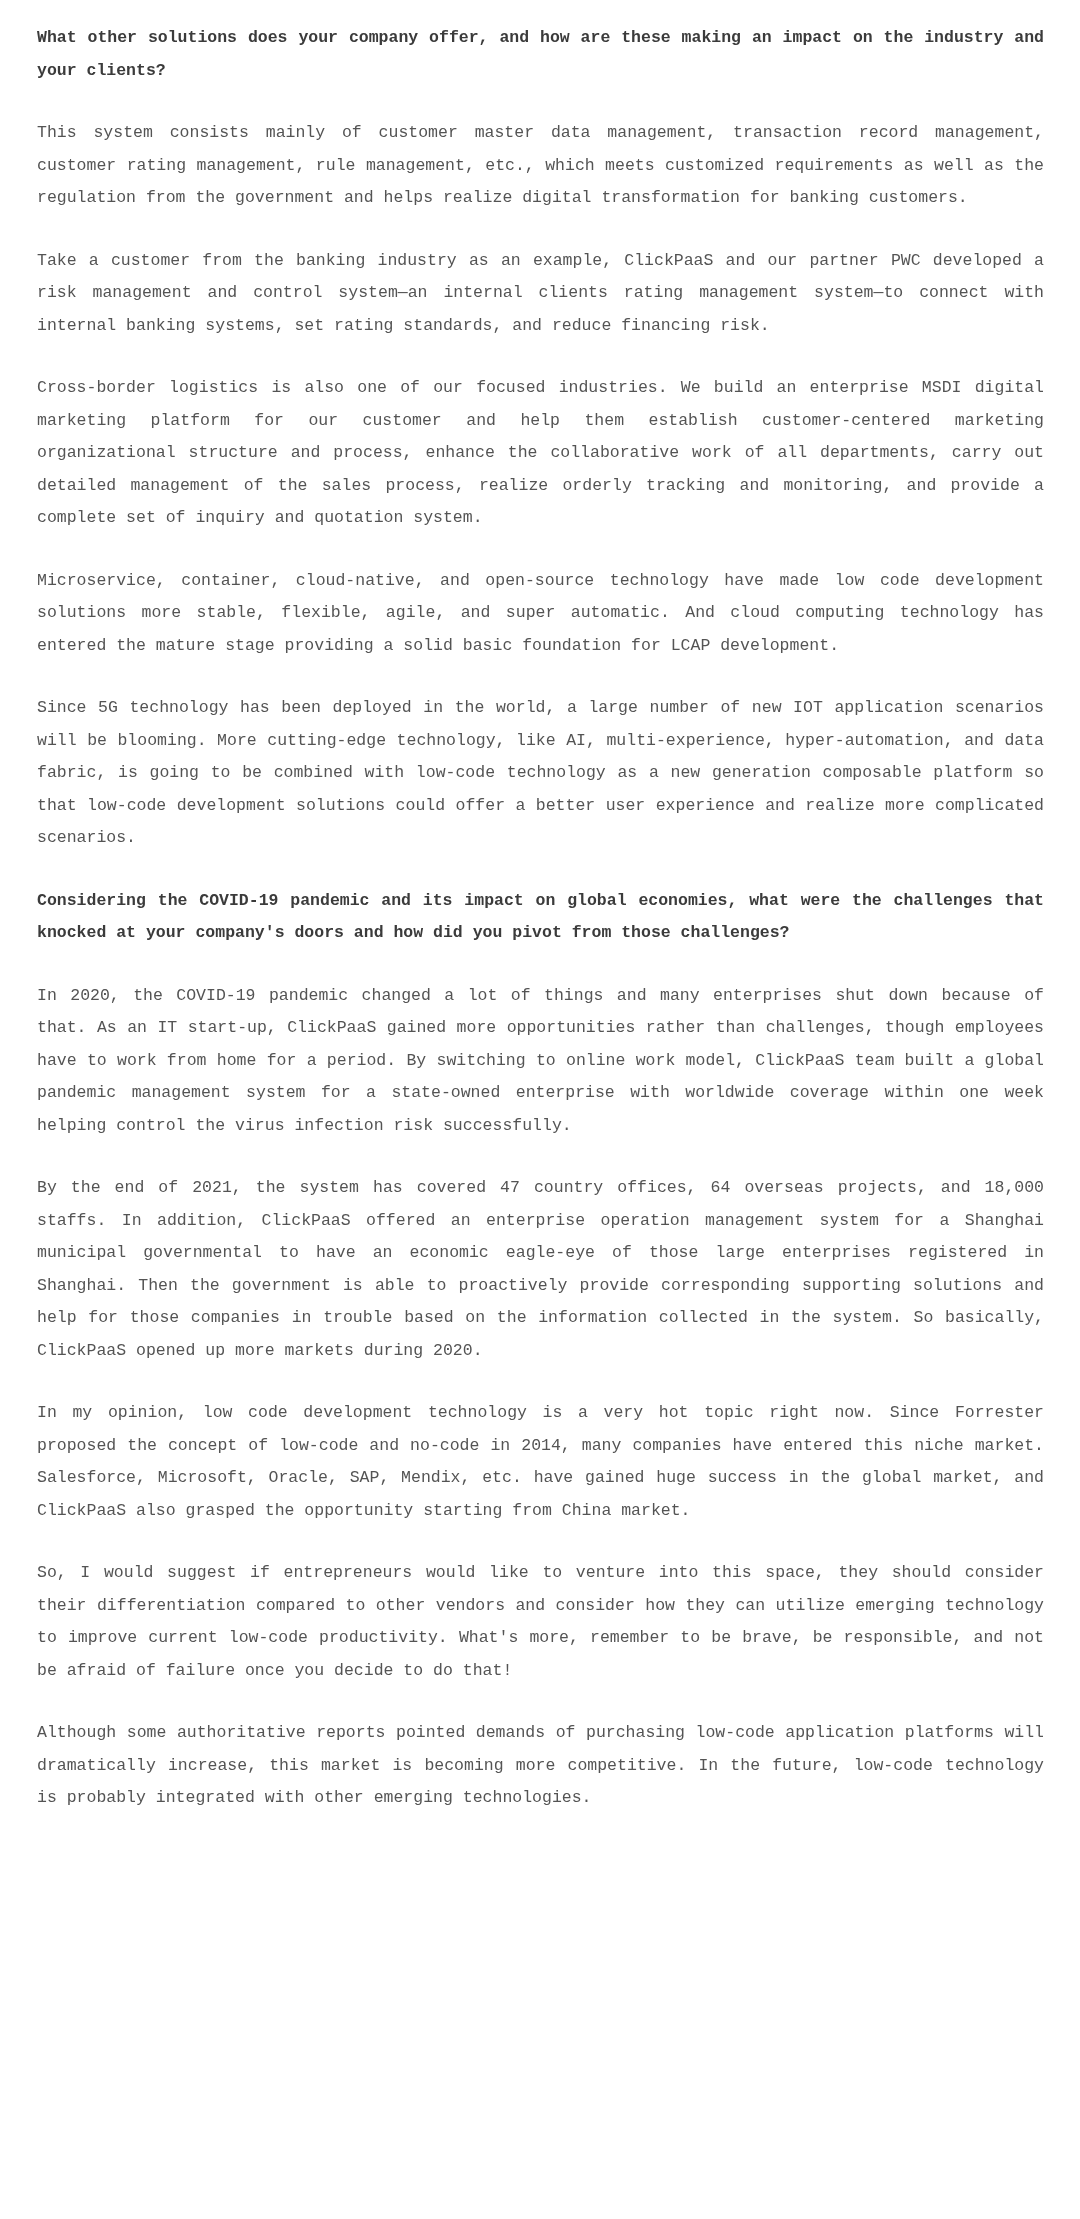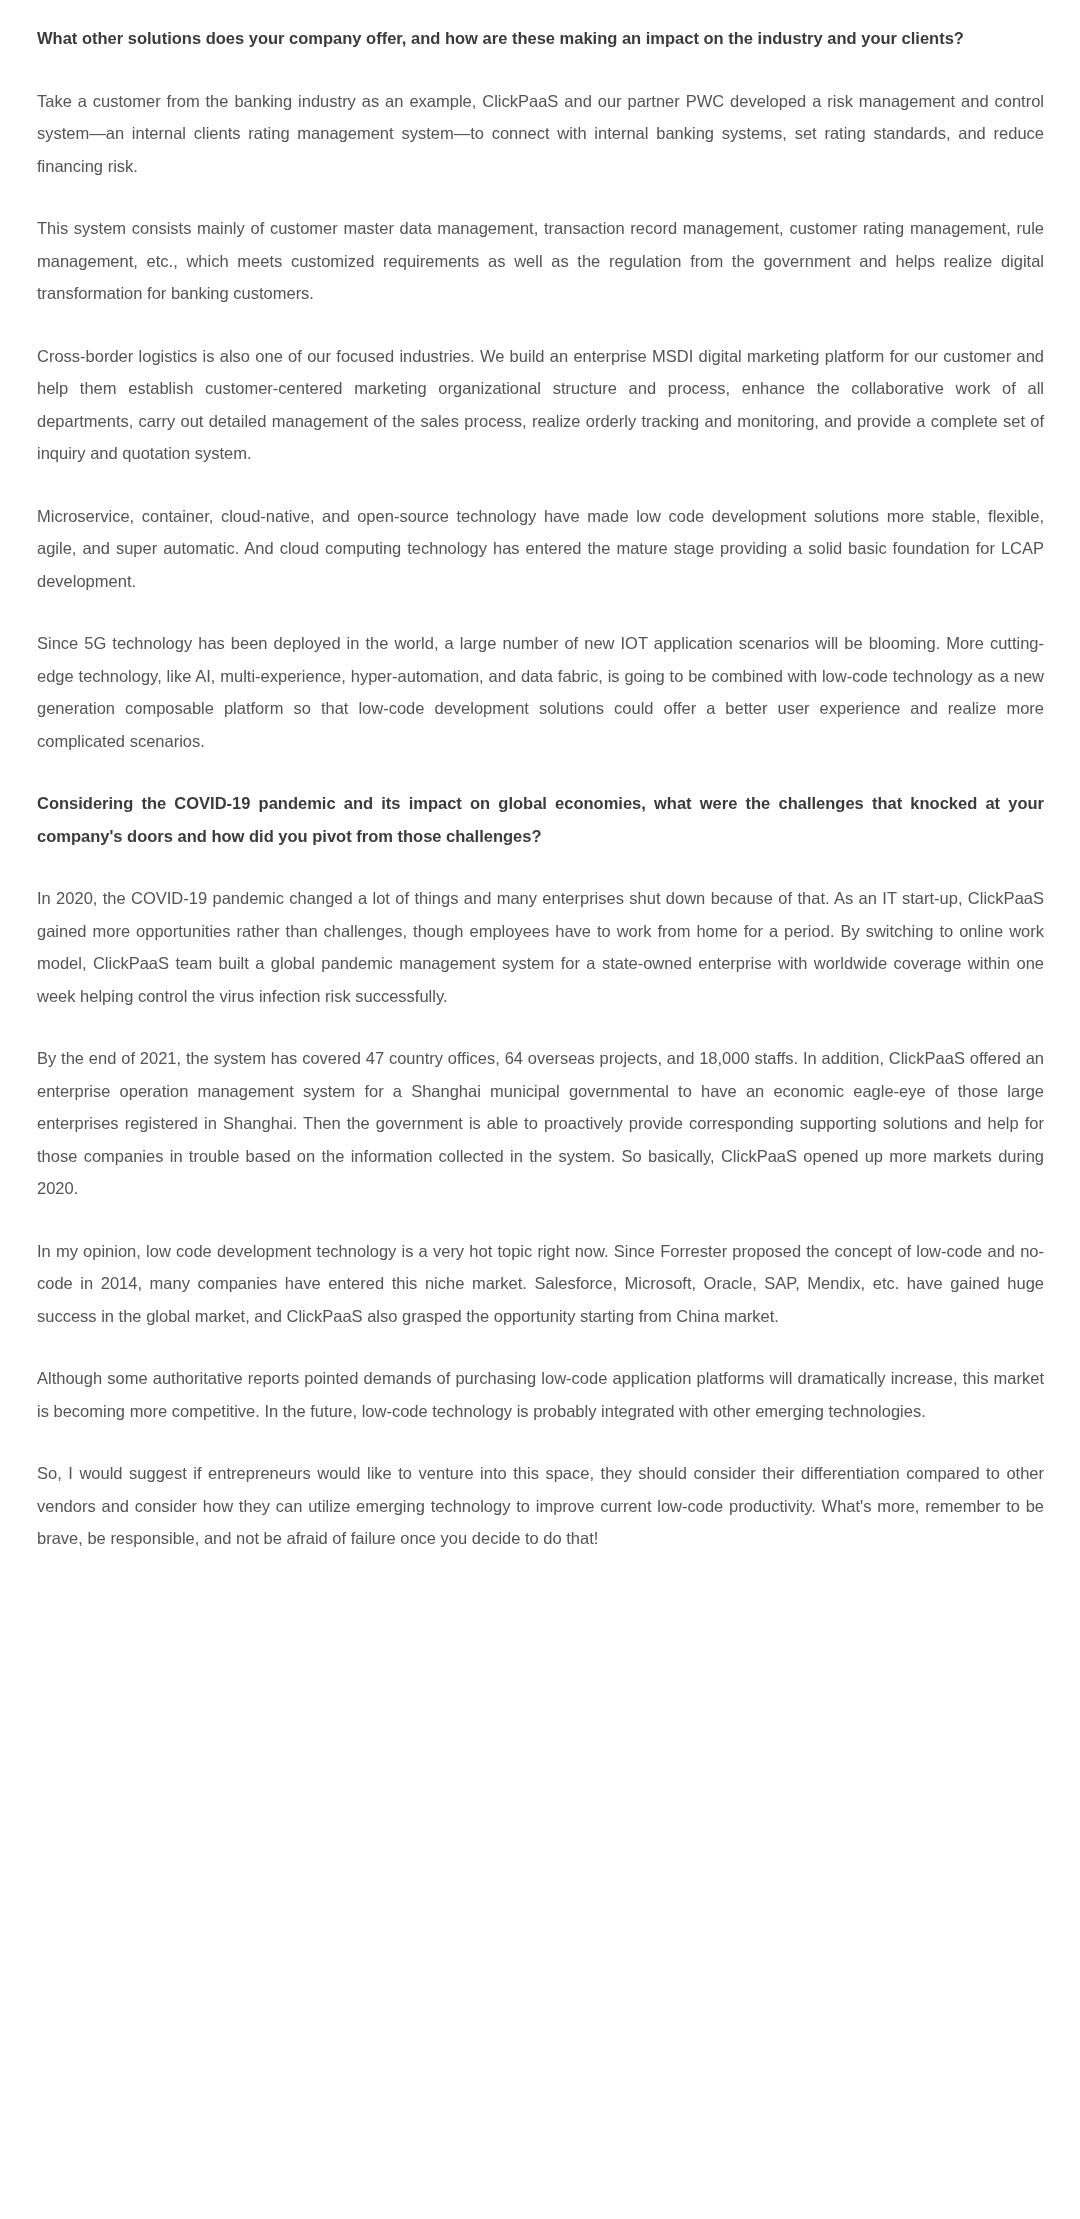--- a/index.html
+++ b/index.html
@@ -8,21 +8,21 @@
     background: #ffffff;
   }
   body {
     width: 1080px;
   }
   .article {
     box-sizing: border-box;
     width: 1080px;
     min-height: 2219px;
     padding: 22px 36px 4px 37px;
-    font-family: Liberation Sans, sans-serif;
+    font-family: Liberation Mono, monospace;
     font-size: 16.5px;
     line-height: 32.5px;
     color: #545454;
     text-align: justify;
   }
   .article .q {
     font-size: 16.5px;
     font-weight: 700;
     color: #3b3b3b;
     margin: 0 0 30px 0;
@@ -33,27 +33,27 @@
   }
   .article .p:last-child {
     margin-bottom: 0;
   }
 </style>
 </head>
 <body>
 
 <main class="article">
   <h2 class="q">What other solutions does your company offer, and how are these making an impact on the industry and your clients?</h2>
+  <p class="p">This system consists mainly of customer master data management, transaction record management, customer rating management, rule management, etc., which meets customized requirements as well as the regulation from the government and helps realize digital transformation for banking customers.</p>
   <p class="p">Take a customer from the banking industry as an example, ClickPaaS and our partner PWC developed a risk management and control system—an internal clients rating management system—to connect with internal banking systems, set rating standards, and reduce financing risk.</p>
-  <p class="p">This system consists mainly of customer master data management, transaction record management, customer rating management, rule management, etc., which meets customized requirements as well as the regulation from the government and helps realize digital transformation for banking customers.</p>
   <p class="p">Cross-border logistics is also one of our focused industries. We build an enterprise MSDI digital marketing platform for our customer and help them establish customer-centered marketing organizational structure and process, enhance the collaborative work of all departments, carry out detailed management of the sales process, realize orderly tracking and monitoring, and provide a complete set of inquiry and quotation system.</p>
 
   <p class="p">Microservice, container, cloud-native, and open-source technology have made low code development solutions more stable, flexible, agile, and super automatic. And cloud computing technology has entered the mature stage providing a solid basic foundation for LCAP development.</p>
   <p class="p">Since 5G technology has been deployed in the world, a large number of new IOT application scenarios will be blooming. More cutting-edge technology, like AI, multi-experience, hyper-automation, and data fabric, is going to be combined with low-code technology as a new generation composable platform so that low-code development solutions could offer a better user experience and realize more complicated scenarios.</p>
 
   <h2 class="q">Considering the COVID-19 pandemic and its impact on global economies, what were the challenges that knocked at your company's doors and how did you pivot from those challenges?</h2>
   <p class="p">In 2020, the COVID-19 pandemic changed a lot of things and many enterprises shut down because of that. As an IT start-up, ClickPaaS gained more opportunities rather than challenges, though employees have to work from home for a period. By switching to online work model, ClickPaaS team built a global pandemic management system for a state-owned enterprise with worldwide coverage within one week helping control the virus infection risk successfully.</p>
   <p class="p">By the end of 2021, the system has covered 47 country offices, 64 overseas projects, and 18,000 staffs. In addition, ClickPaaS offered an enterprise operation management system for a Shanghai municipal governmental to have an economic eagle-eye of those large enterprises registered in Shanghai. Then the government is able to proactively provide corresponding supporting solutions and help for those companies in trouble based on the information collected in the system. So basically, ClickPaaS opened up more markets during 2020.</p>
 
   <p class="p">In my opinion, low code development technology is a very hot topic right now. Since Forrester proposed the concept of low-code and no-code in 2014, many companies have entered this niche market. Salesforce, Microsoft, Oracle, SAP, Mendix, etc. have gained huge success in the global market, and ClickPaaS also grasped the opportunity starting from China market.</p>
+  <p class="p">So, I would suggest if entrepreneurs would like to venture into this space, they should consider their differentiation compared to other vendors and consider how they can utilize emerging technology to improve current low-code productivity. What's more, remember to be brave, be responsible, and not be afraid of failure once you decide to do that!</p>
   <p class="p">Although some authoritative reports pointed demands of purchasing low-code application platforms will dramatically increase, this market is becoming more competitive. In the future, low-code technology is probably integrated with other emerging technologies.</p>
-  <p class="p">So, I would suggest if entrepreneurs would like to venture into this space, they should consider their differentiation compared to other vendors and consider how they can utilize emerging technology to improve current low-code productivity. What's more, remember to be brave, be responsible, and not be afraid of failure once you decide to do that!</p>
 </main>
 
 </body></html>

